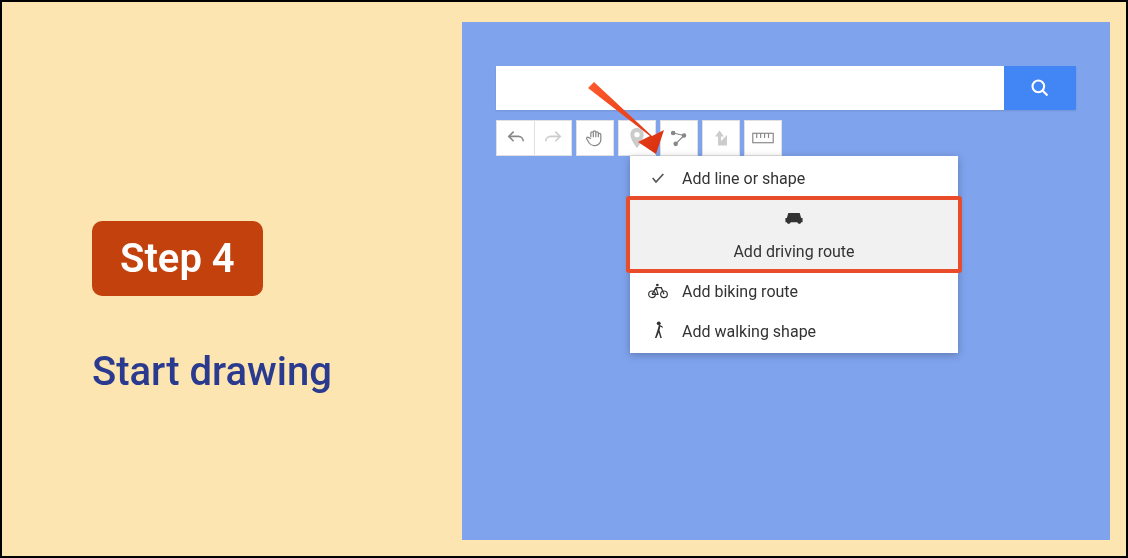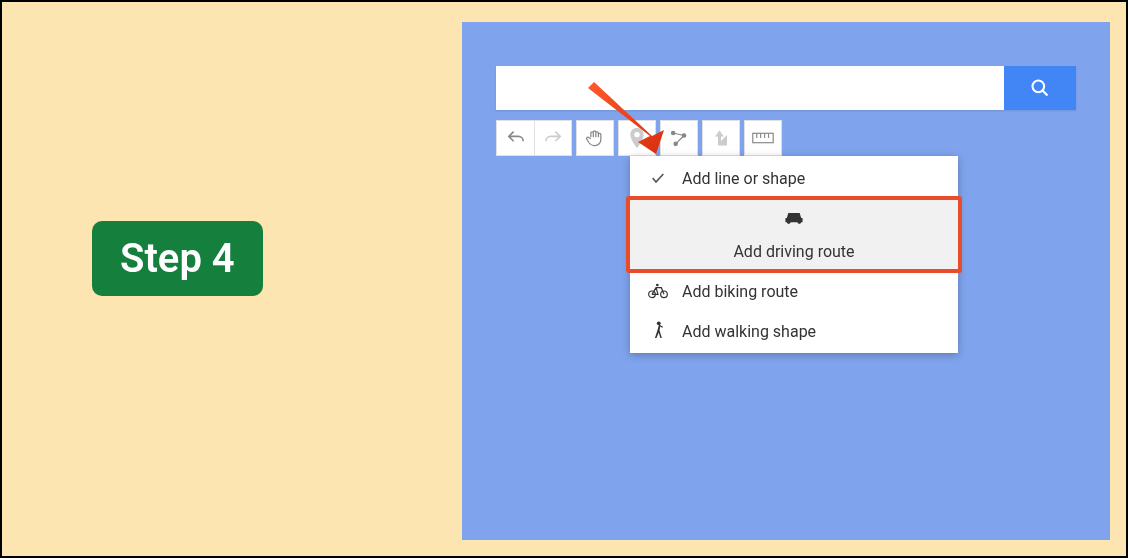--- a/index.html
+++ b/index.html
@@ -21,21 +21,21 @@
     top: 0;
     width: 460px;
     height: 100%;
     padding: 60px 60px 0 90px;
     display: flex;
     flex-direction: column;
     justify-content: center;
   }
   .step-badge {
     display: inline-block;
-    background: #15803d;
+    background: #c2410c;
     color: #fff;
     font-size: 40px;
     font-weight: 600;
     padding: 14px 28px;
     border-radius: 10px;
     margin-bottom: 50px;
     width: fit-content;
   }
   .instruction {
     color: #2a3b8f;
@@ -140,21 +140,21 @@
   svg { display: block; }
 </style>
 </head>
 <body>
 
 <div class="stage">
 
   <div class="left-pane">
     <div class="step-badge">Step 4</div>
     <div class="instruction">
-      <br>
+      <span>Start drawing</span><br>
     </div>
   </div>
 
   <div class="right-pane">
 
     <div class="search-row">
       <input class="search-input" type="text" placeholder="" style="">
       <button class="search-btn">
         <span>
           <svg width="20" height="20" viewBox="0 0 24 24" fill="none" stroke="#fff" stroke-width="2.5">

